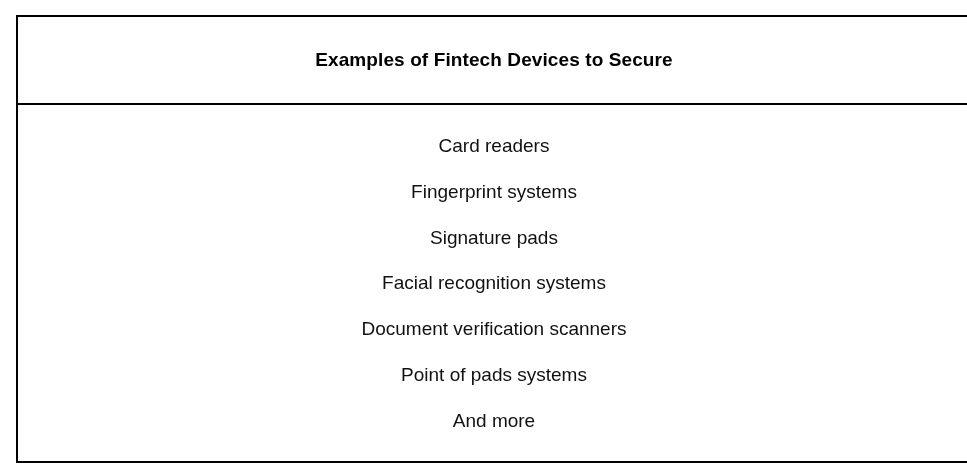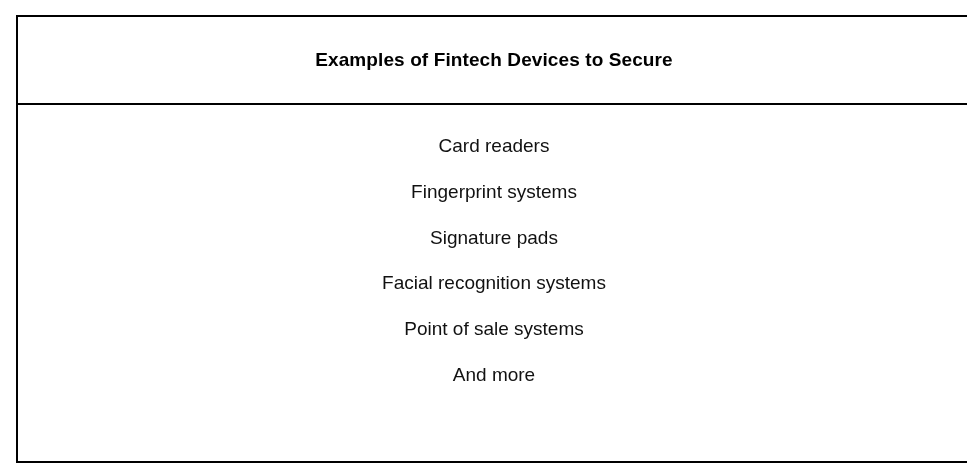--- a/index.html
+++ b/index.html
@@ -92,19 +92,20 @@
 
     <div class="table-header">
       <div class="table-title">Examples of Fintech Devices to Secure</div>
     </div>
 
     <div class="table-body">
       <div class="device-item">Card readers</div>
       <div class="device-item">Fingerprint systems</div>
       <div class="device-item">Signature pads</div>
       <div class="device-item">Facial recognition systems</div>
-      <div class="device-item">Point of sale systems</div>
+      <div class="device-item">Document verification scanners</div>
+      <div class="device-item">Point of pads systems</div>
       <div class="device-item">And more</div>
     </div>
 
   </div>
 
 </div>
 
 </body></html>

